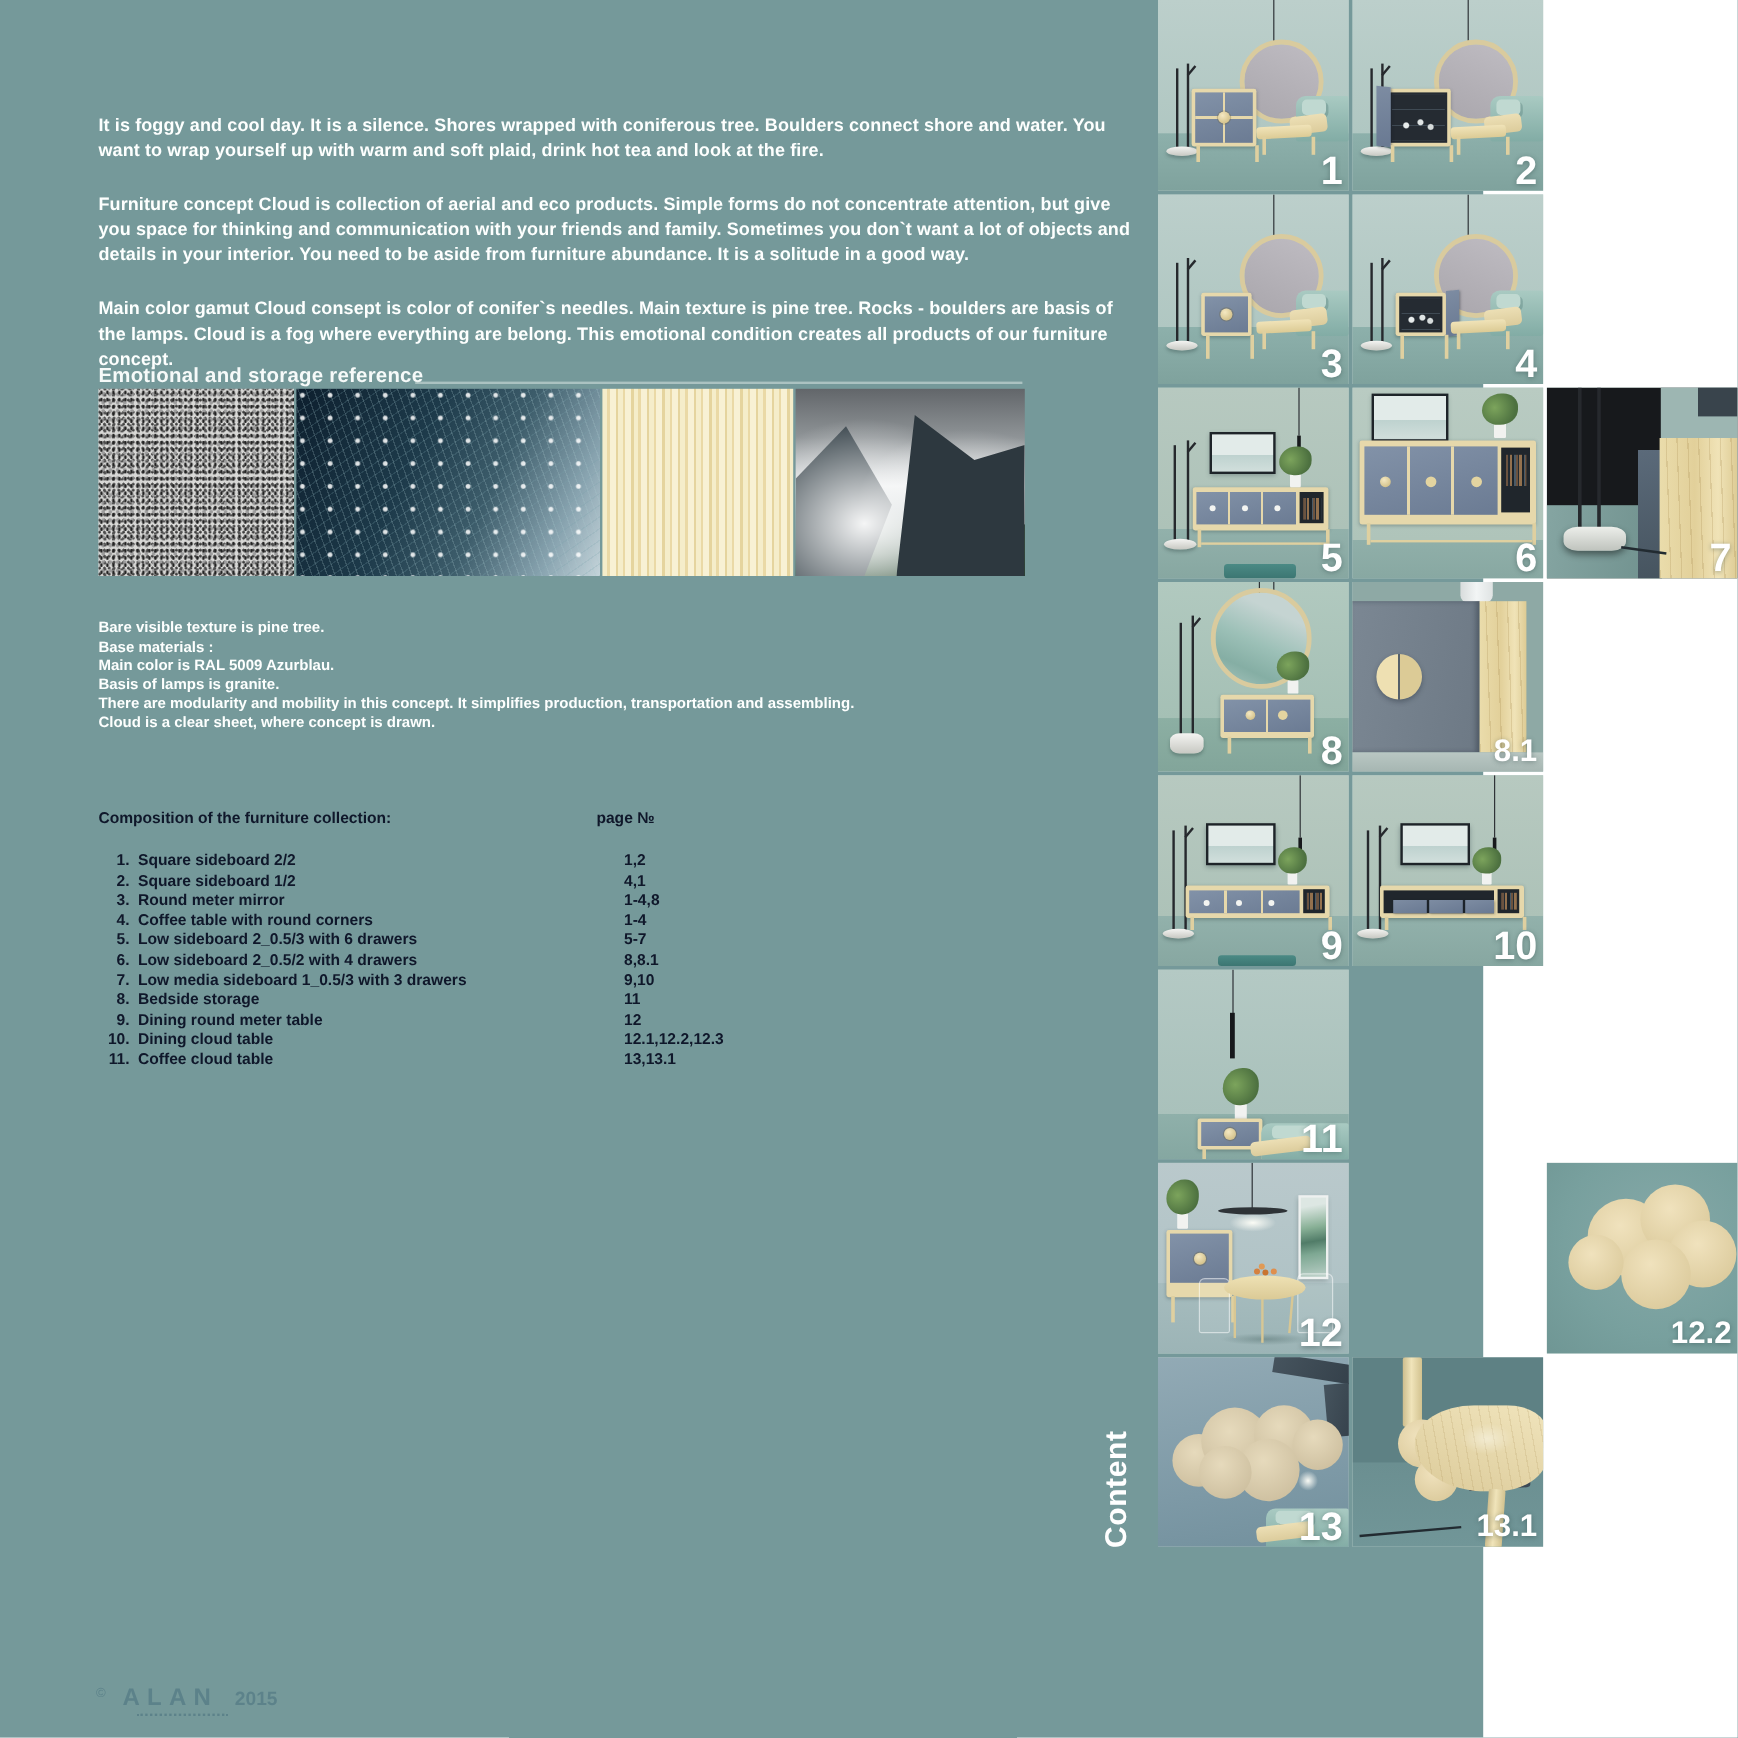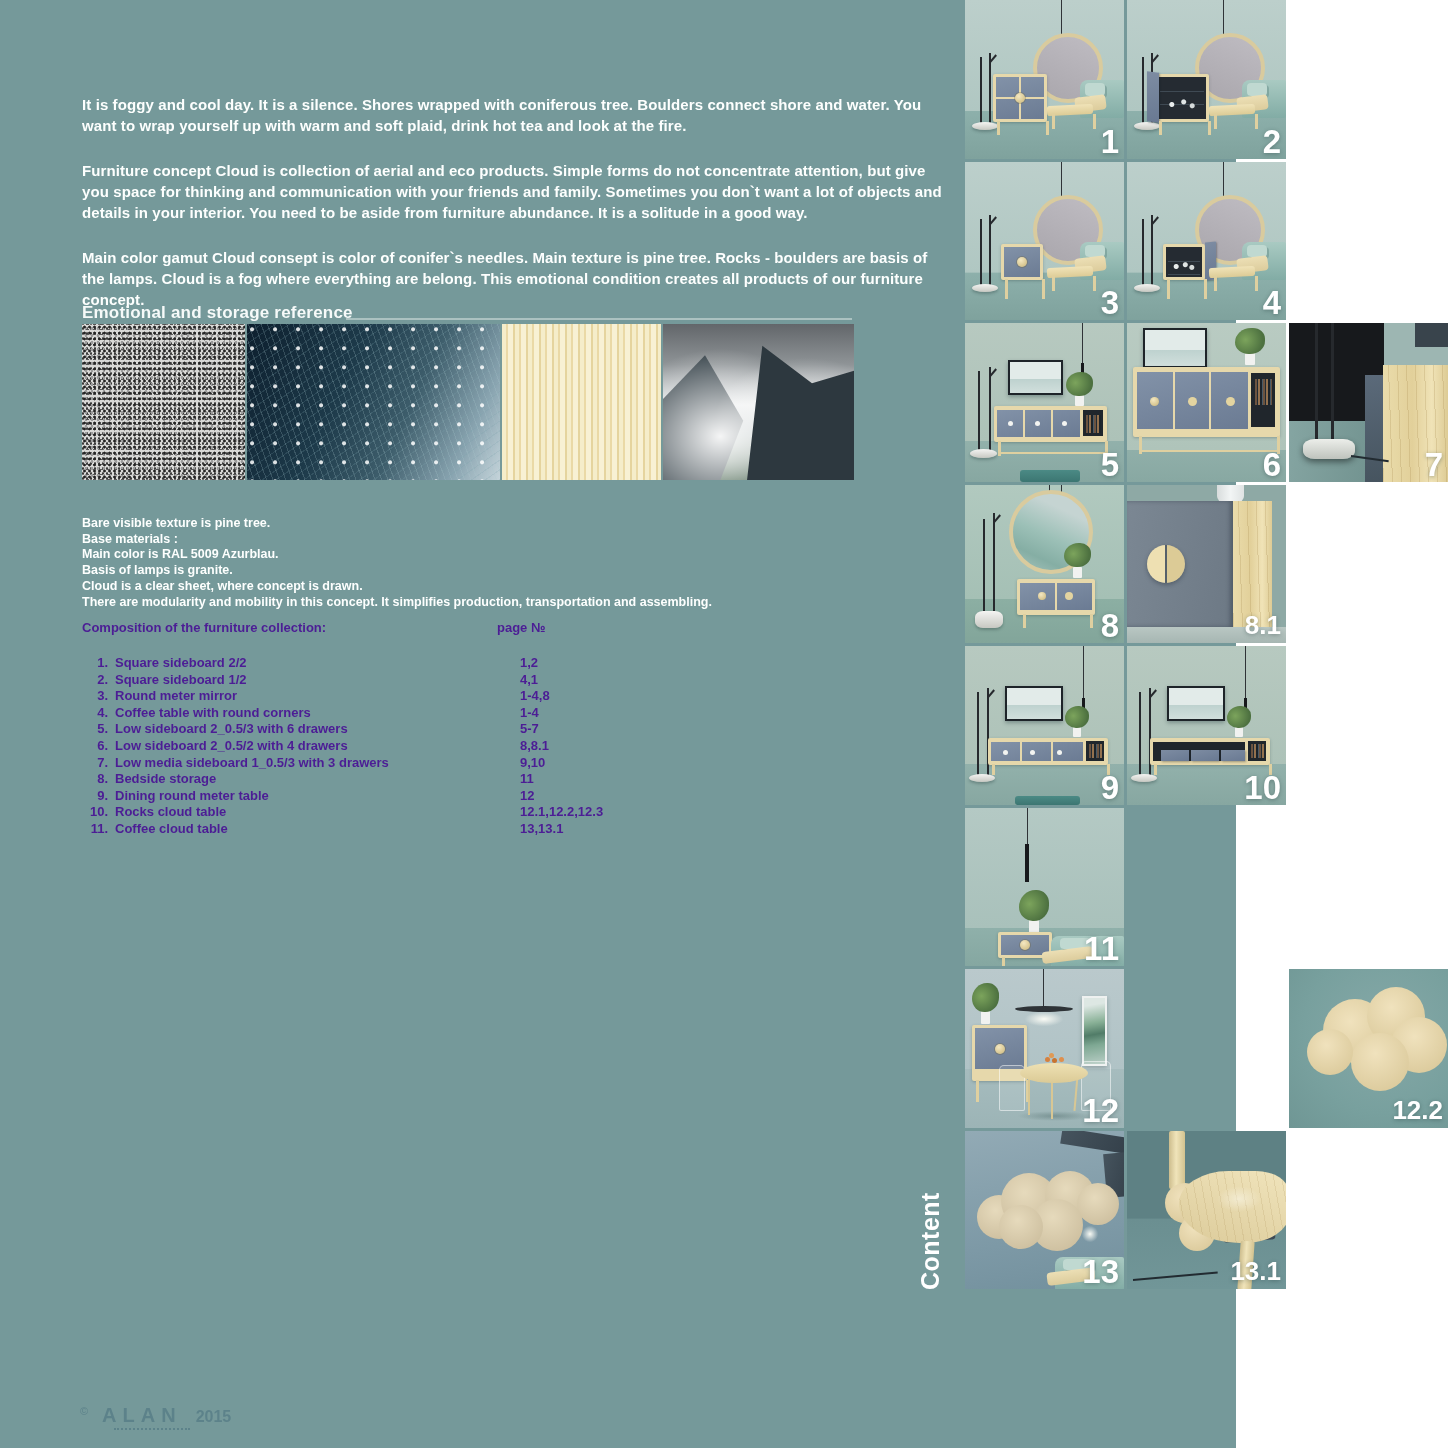--- a/index.html
+++ b/index.html
@@ -36,21 +36,21 @@
     clip-path:polygon(52% 14%,78% 38%,100% 30%,100% 100%,44% 100%);}
   .ref .fog{position:absolute;inset:0;background:
     radial-gradient(ellipse at 30% 72%,rgba(255,255,255,.95),transparent 55%),
     radial-gradient(ellipse at 75% 60%,rgba(255,255,255,.75),transparent 45%);}
   .ref .bush{position:absolute;right:-8px;bottom:-10px;width:64px;height:58px;
     background:radial-gradient(circle at 60% 60%,#2f4a2d,#1d3320 70%);border-radius:50% 40% 30% 60%;}
 
   .materials{position:absolute;left:82px;top:516px;width:700px;color:#fdfffe;}
   .materials p{margin:0;font-size:12.5px;line-height:15.7px;font-weight:bold;}
 
-  .composition{position:absolute;left:82px;top:620px;width:620px;color:#4c1d95;}
+  .composition{position:absolute;left:82px;top:674px;width:620px;color:#0f172a;}
   .composition header{position:relative;font-size:13px;font-weight:bold;}
   .composition .pagecol{position:absolute;left:415px;top:0;}
   .composition ul{list-style:none;margin:20px 0 0 0;padding:0;}
   .composition li{position:relative;font-size:13px;line-height:16.6px;font-weight:bold;display:flex;}
   .composition .idx{width:26px;text-align:right;margin-right:7px;flex:none;}
   .composition .ipages{position:absolute;left:438px;top:0;}
 
   .content-label{position:absolute;left:916px;top:1192px;height:98px;color:#fff;
     writing-mode:vertical-rl;transform:rotate(180deg);
     font-size:25px;font-weight:bold;letter-spacing:.5px;}
@@ -194,22 +194,22 @@
       <div class="fog"></div>
       <div class="bush"></div>
     </figure>
   </div>
 
   <section class="materials">
     <p>Bare visible texture is pine tree.</p>
     <p>Base materials :</p>
     <p>Main color is RAL 5009 Azurblau.</p>
     <p>Basis of lamps is granite.</p>
+    <p>There are modularity and mobility in this concept. It simplifies production, transportation and assembling.</p>
     <p>Cloud is a clear sheet, where concept is drawn.</p>
-    <p>There are modularity and mobility in this concept. It simplifies production, transportation and assembling.</p>
   </section>
 
   <section class="composition">
     <header>
       <span>Composition of the furniture collection:</span>
       <span class="pagecol">page №</span>
     </header>
     <ul>
       <li>
           <span class="idx">1.</span>
@@ -251,21 +251,21 @@
           <span class="iname">Bedside storage</span>
           <span class="ipages">11</span>
         </li>
       <li>
           <span class="idx">9.</span>
           <span class="iname">Dining round meter table</span>
           <span class="ipages">12</span>
         </li>
       <li>
           <span class="idx">10.</span>
-          <span class="iname">Rocks cloud table</span>
+          <span class="iname">Dining cloud table</span>
           <span class="ipages">12.1,12.2,12.3</span>
         </li>
       <li>
           <span class="idx">11.</span>
           <span class="iname">Coffee cloud table</span>
           <span class="ipages">13,13.1</span>
         </li>
     </ul>
   </section>
 

